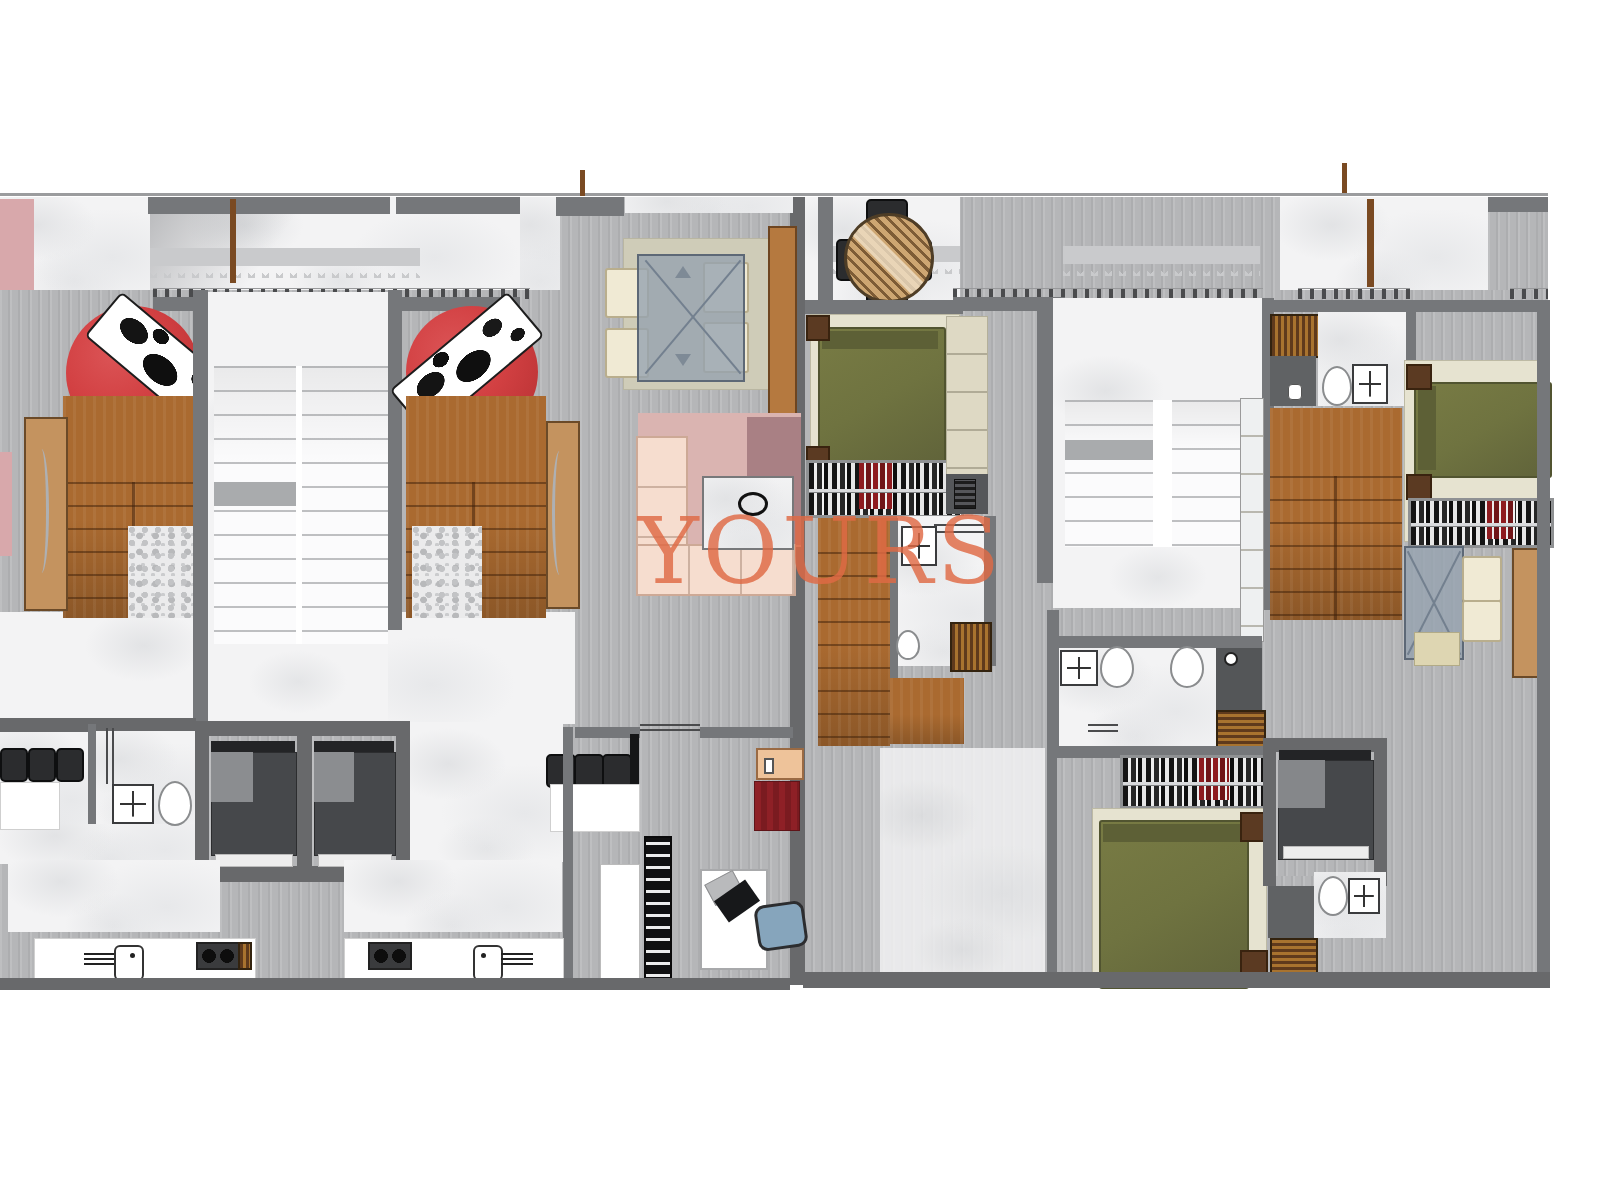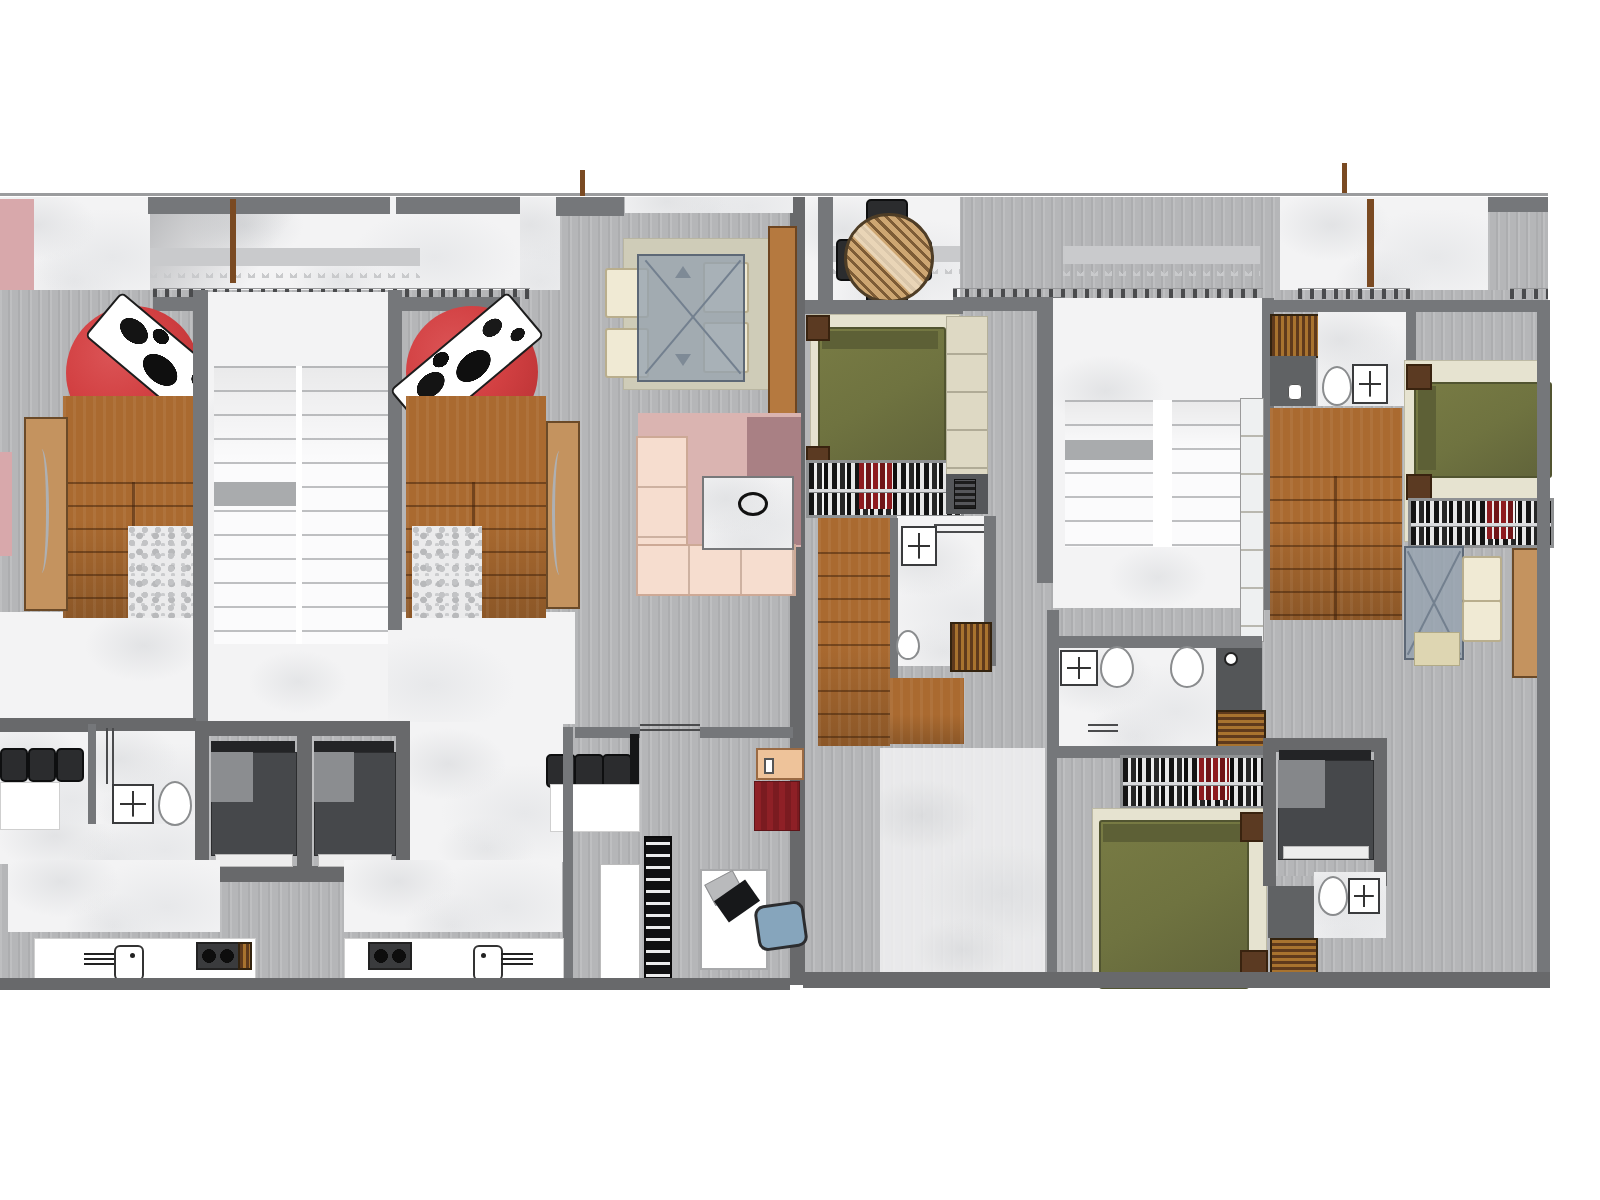--- a/index.html
+++ b/index.html
@@ -376,14 +376,15 @@
   </div>
   <div class="abs chairc" style="left:1462px;top:556px;width:36px;height:42px;"></div>
   <div class="abs chairc" style="left:1462px;top:600px;width:36px;height:38px;"></div>
   <div class="abs" style="left:1414px;top:632px;width:44px;height:32px;background:#ded6b2;border:1px solid #b2ab87;"></div>
   <div class="abs woodl" style="left:1512px;top:548px;width:30px;height:126px;"></div>
 
   <div class="abs wall" style="left:1537px;top:300px;width:13px;height:686px;"></div>
   <div class="abs wall-d" style="left:803px;top:972px;width:747px;height:16px;"></div>
   <div class="abs marble" style="left:880px;top:748px;width:165px;height:224px;opacity:.85;"></div>
 
+  <div class="abs wm-brand" style="left:638px;top:506px;">YOURS</div>
 
 </div>
 
 </body></html>

